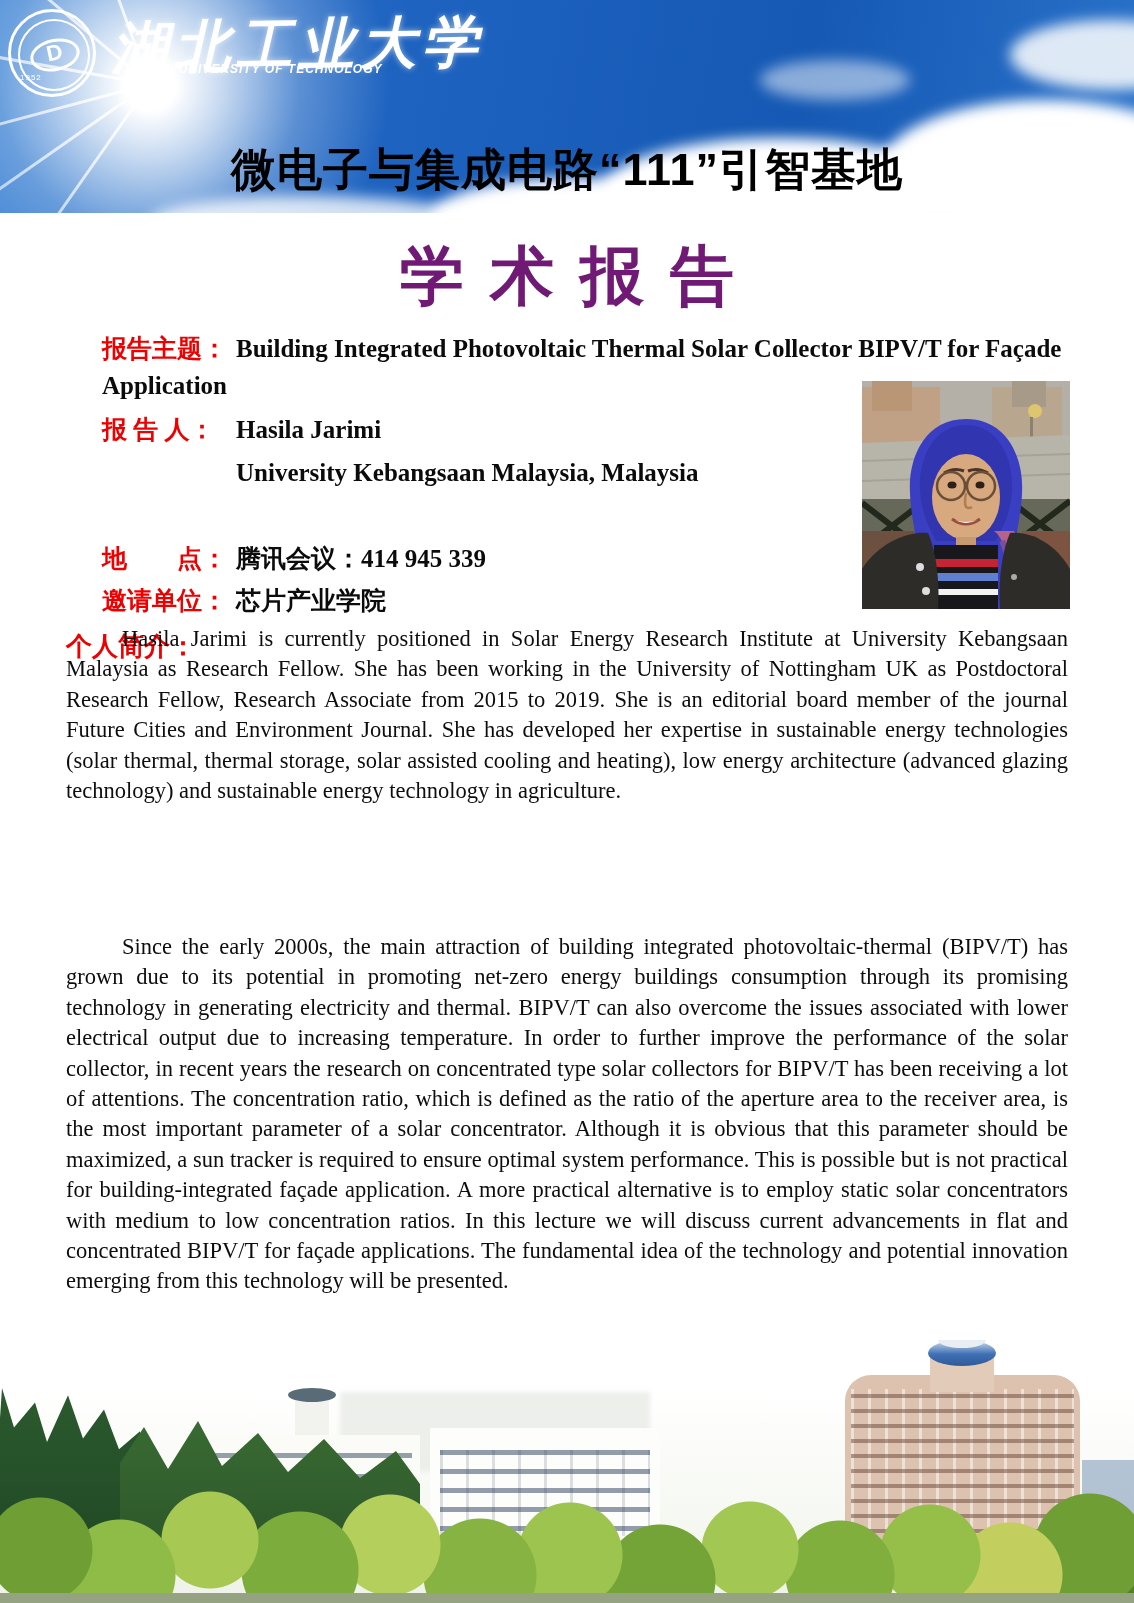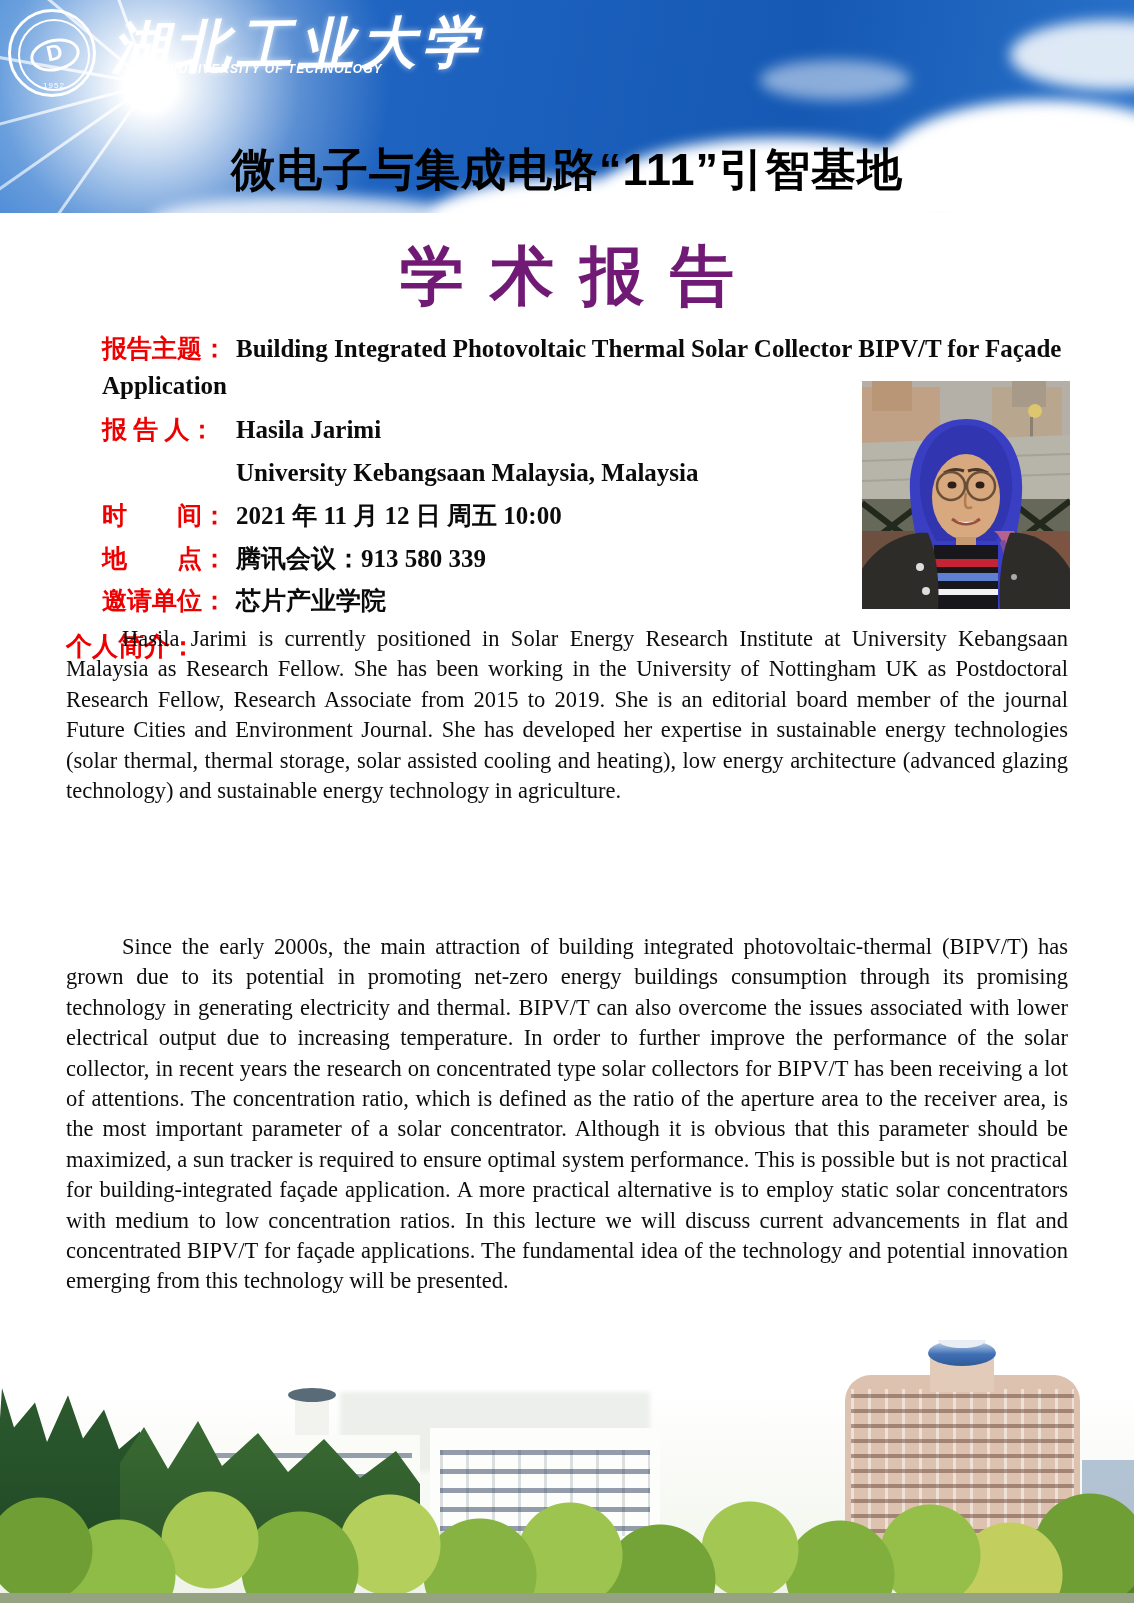--- a/index.html
+++ b/index.html
@@ -20,21 +20,21 @@
   .c4{left:1010px;top:20px;width:200px;height:70px;opacity:.85;}
   .c5{left:150px;top:196px;width:320px;height:50px;opacity:.8;}
   .c6{left:760px;top:60px;width:150px;height:40px;opacity:.5;}
 
   .logo{position:absolute;left:8px;top:9px;width:88px;height:88px;border:3px solid #fff;border-radius:50%;
         box-sizing:border-box;color:#fff;}
   .logo-inner{position:absolute;left:7px;top:7px;width:68px;height:68px;border:2px solid #fff;border-radius:50%;}
   .logo-glyph{position:absolute;left:10px;top:18px;width:44px;height:26px;border:3px solid #fff;border-radius:50%;
               transform:rotate(-12deg);font-family:"Liberation Sans",sans-serif;font-weight:bold;font-size:22px;
               line-height:22px;text-align:center;}
-  .logo-year{position:absolute;left:0;top:60px;width:68px;text-align:center;font-size:8px;letter-spacing:1px;
+  .logo-year{position:absolute;left:0;top:52px;width:68px;font-size:8px;letter-spacing:1px;
              font-family:"Liberation Sans",sans-serif;}
 
   .uni-cn{position:absolute;left:112px;top:8px;font-size:56px;font-weight:bold;font-style:italic;color:#fff;
           letter-spacing:6px;text-shadow:0 0 6px rgba(255,255,255,.6);transform:rotate(-1deg);white-space:nowrap;}
   .uni-en{position:absolute;left:132px;top:62px;font-size:12px;font-weight:bold;font-style:italic;color:#fff;
           font-family:"Liberation Sans","DejaVu Sans",sans-serif;letter-spacing:1px;white-space:nowrap;}
   .college{position:absolute;right:42px;top:18px;font-size:52px;font-weight:bold;color:#fff;letter-spacing:2px;
            text-shadow:5px 5px 0 rgba(0,0,0,.95);white-space:nowrap;}
   .base-title{position:absolute;left:0;top:140px;width:1134px;text-align:center;font-size:45px;font-weight:900;
               color:#000;letter-spacing:1px;font-family:"Liberation Sans","DejaVu Sans",sans-serif;white-space:nowrap;}
@@ -150,25 +150,22 @@
 
   <div class="content topic row">
     <span class="lab">报告主题：</span><span class="val">Building Integrated Photovoltaic Thermal Solar Collector BIPV/T for Façade Application</span>
   </div>
   <div class="content r-speaker row">
     <span class="lab">报 告 人：</span><span class="val">Hasila Jarimi</span>
   </div>
   <div class="content r-affil row">
     <span class="val indent-val">University Kebangsaan Malaysia, Malaysia</span>
   </div>
-  <div class="content r-time row">
-    <span class="lab">时　　间：</span><span class="val">2021 年 11 月 12 日 周五  10:00</span>
-  </div>
   <div class="content r-venue row">
-    <span class="lab">地　　点：</span><span class="val">腾讯会议：913 580 339</span>
+    <span class="lab">地　　点：</span><span class="val">腾讯会议：414 945 339</span>
   </div>
   <div class="content l-bio sec-label">个人简介：</div>
 
   <div class="content r-invite row">
     <span class="lab">邀请单位：</span><span class="val">芯片产业学院</span>
   </div>
   <div class="content para p-bio">Hasila Jarimi is currently positioned in Solar Energy Research Institute at University Kebangsaan Malaysia as Research Fellow. She has been working in the University of Nottingham UK as Postdoctoral Research Fellow, Research Associate from 2015 to 2019. She is an editorial board member of the journal Future Cities and Environment Journal. She has developed her expertise in sustainable energy technologies (solar thermal, thermal storage, solar assisted cooling and heating), low energy architecture (advanced glazing technology) and sustainable energy technology in agriculture.</div>
 
   <div class="content para p-abs">Since the early 2000s, the main attraction of building integrated photovoltaic-thermal (BIPV/T) has grown due to its potential in promoting net-zero energy buildings consumption through its promising technology in generating electricity and thermal. BIPV/T can also overcome the issues associated with lower electrical output due to increasing temperature. In order to further improve the performance of the solar collector, in recent years the research on concentrated type solar collectors for BIPV/T has been receiving a lot of attentions. The concentration ratio, which is defined as the ratio of the aperture area to the receiver area, is the most important parameter of a solar concentrator. Although it is obvious that this parameter should be maximized, a sun tracker is required to ensure optimal system performance. This is possible but is not practical for building-integrated façade application. A more practical alternative is to employ static solar concentrators with medium to low concentration ratios. In this lecture we will discuss current advancements in flat and concentrated BIPV/T for façade applications. The fundamental idea of the technology and potential innovation emerging from this technology will be presented.</div>
 

